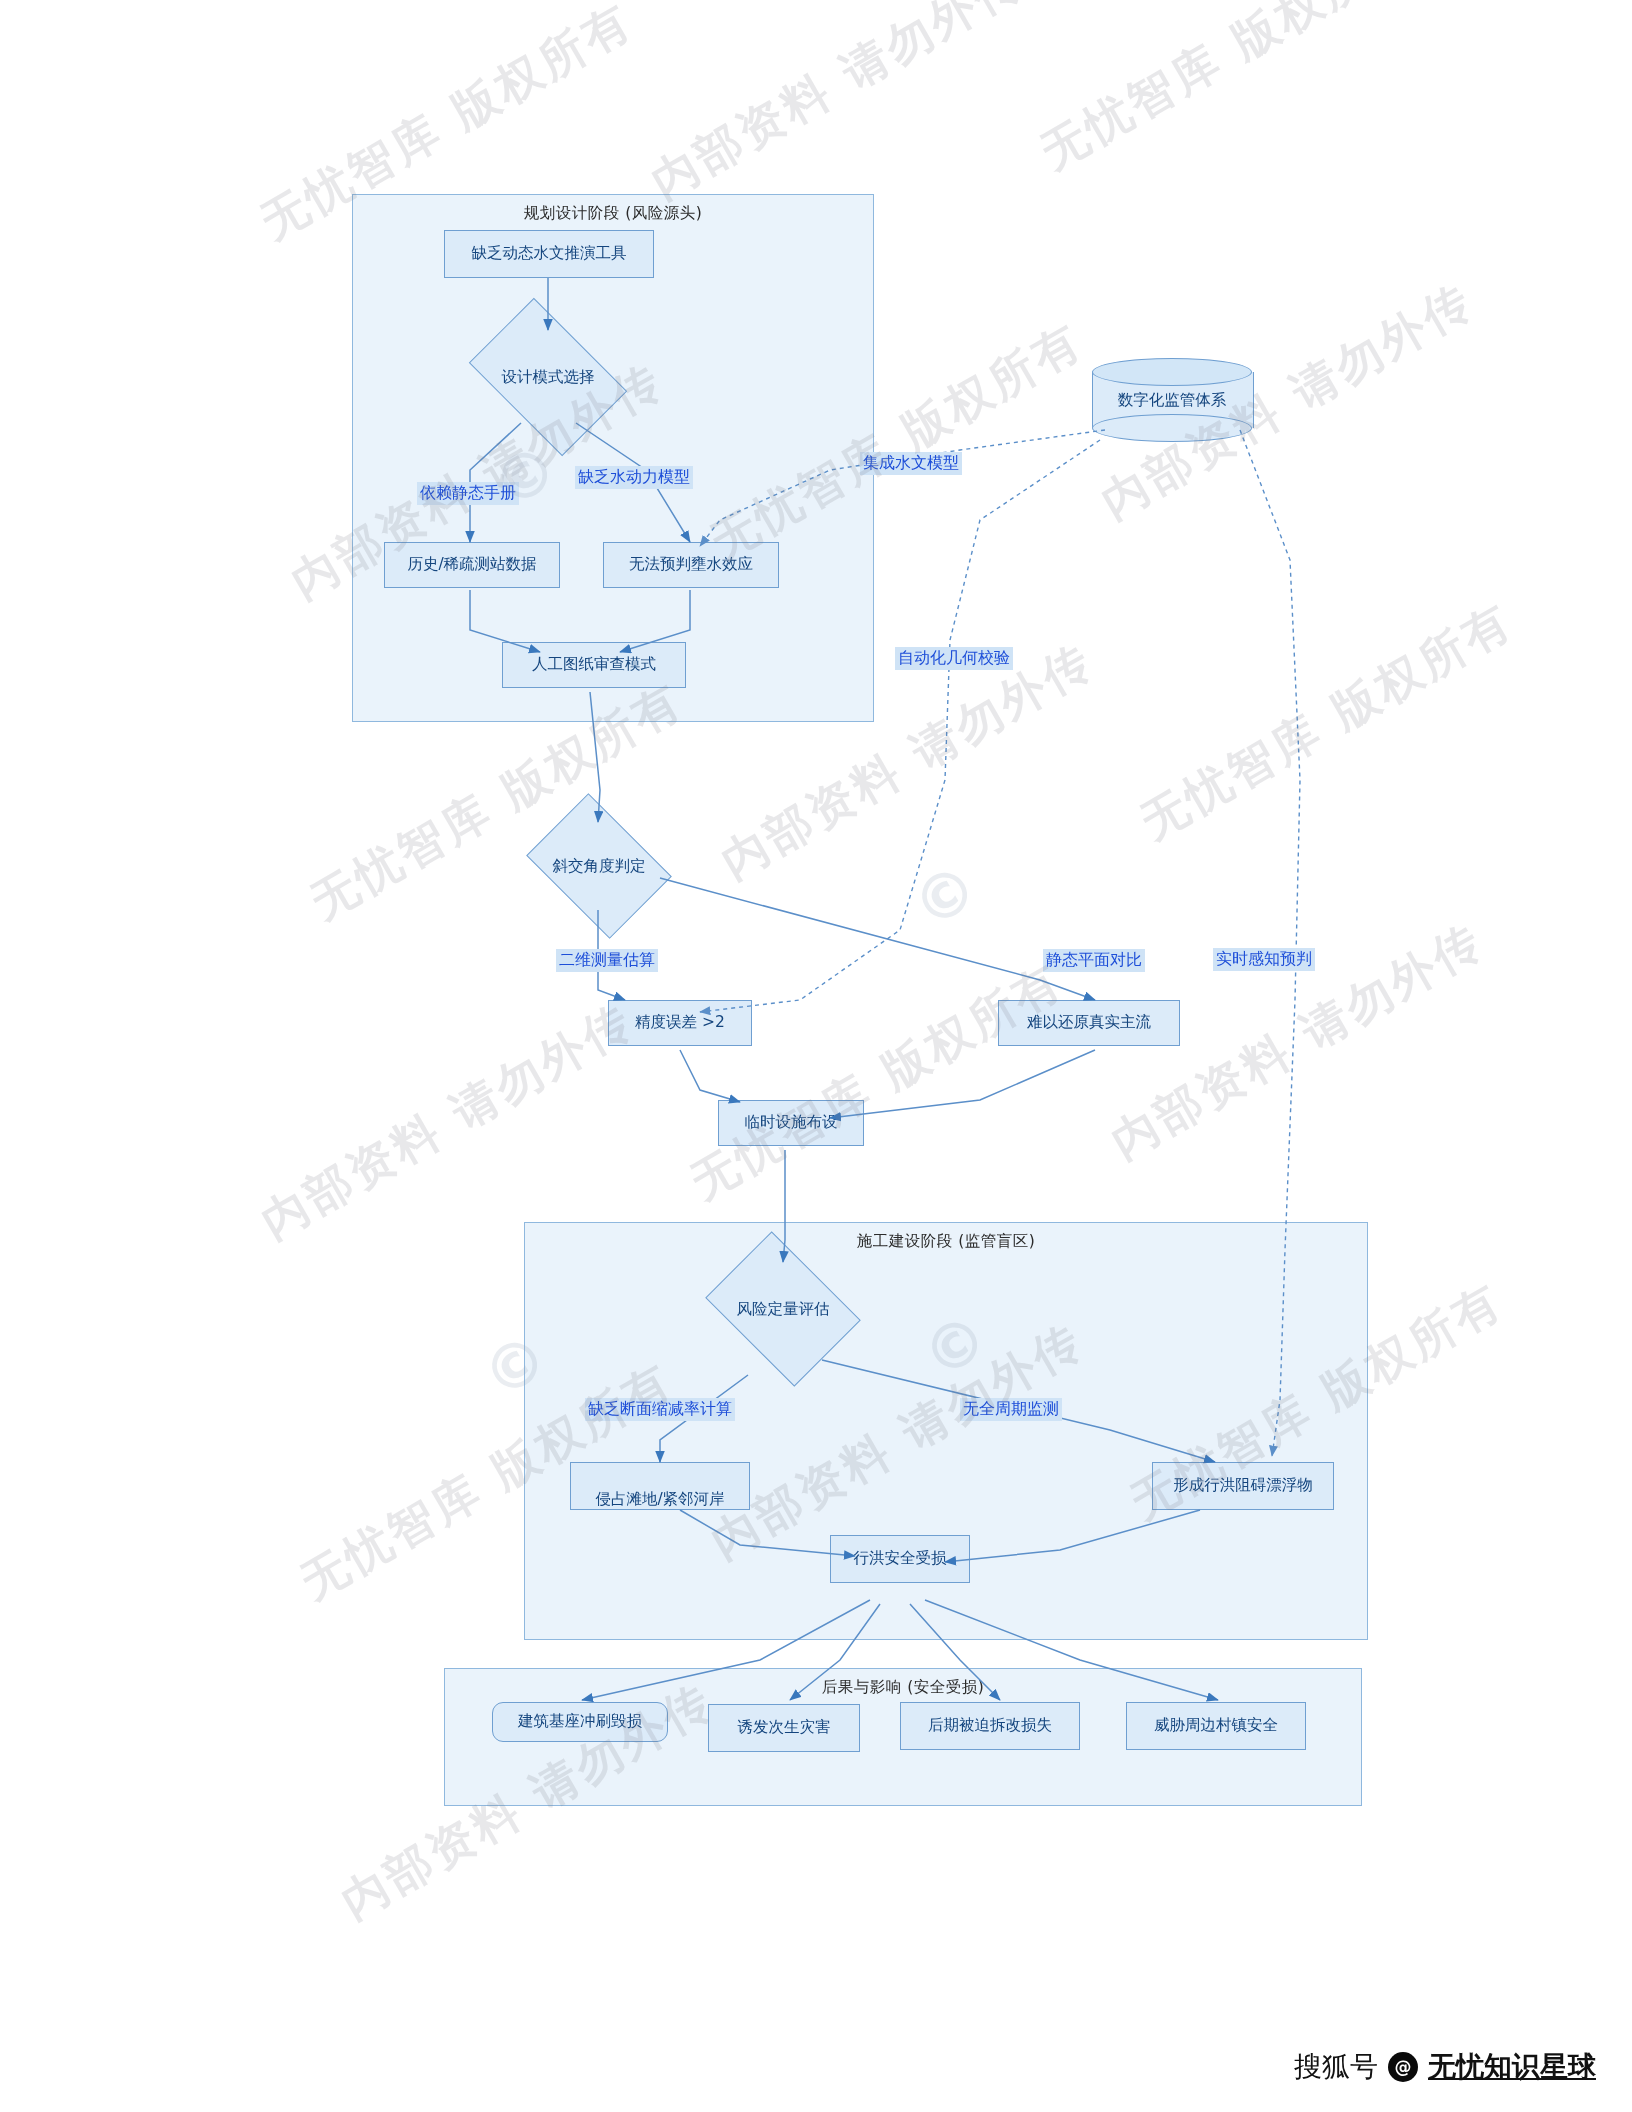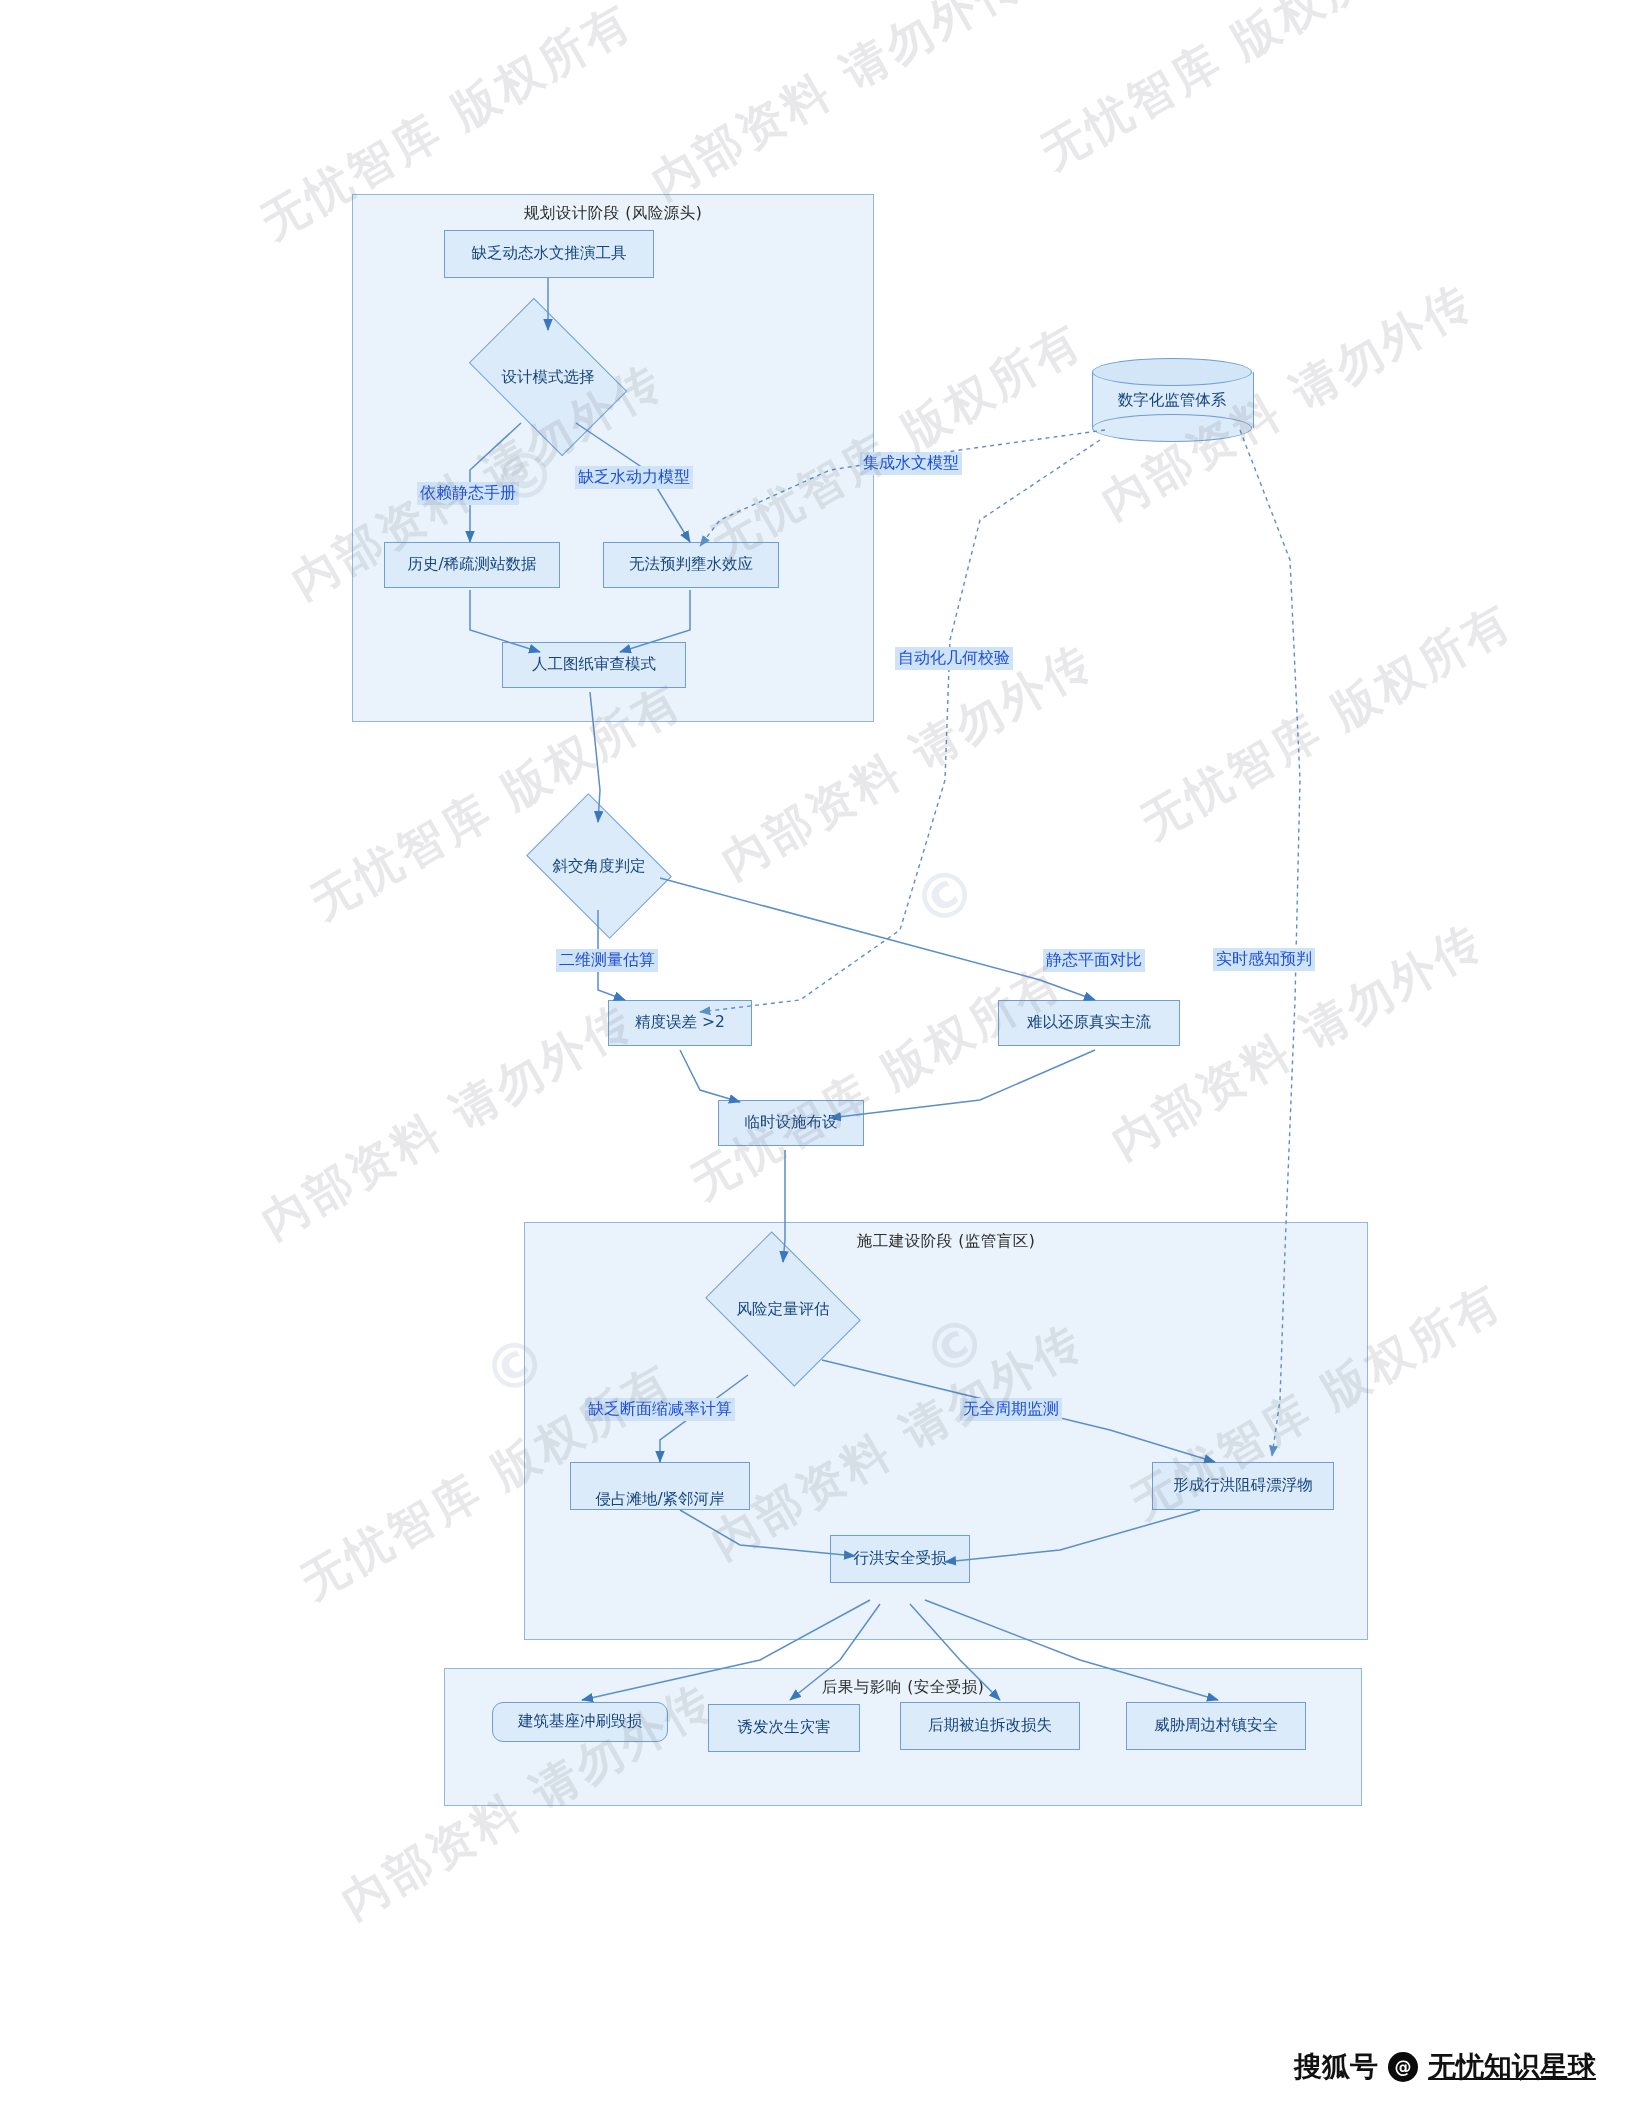--- a/index.html
+++ b/index.html
@@ -48,21 +48,21 @@
       font-size:15.5px;color:#14457e;}
 
   .elabel{position:absolute;background:#cfe3f6;color:#1d4ed8;font-size:16px;
       padding:1px 3px;white-space:nowrap;z-index:4;}
 
   #edges{position:absolute;left:0;top:0;width:1632px;height:2112px;z-index:3;}
 
   
   #footer{position:absolute;right:36px;bottom:26px;z-index:8;
       display:flex;align-items:center;gap:10px;}
-  #footer .sohu{font-size:28px;color:#111;font-weight:700;}
+  #footer .sohu{font-size:28px;color:#111;font-weight:400;}
   #footer .dot{width:30px;height:30px;border-radius:50%;background:#0a0a0a;
       display:flex;align-items:center;justify-content:center;color:#fff;
       font-size:17px;font-weight:700;}
   #footer .brand{font-size:28px;color:#111;font-weight:700;text-decoration:underline;}
 </style>
 </head>
 <body>
 
 <div id="watermark">
   <div class="wm" style="left:250px;top:200px;">无忧智库 版权所有</div>

